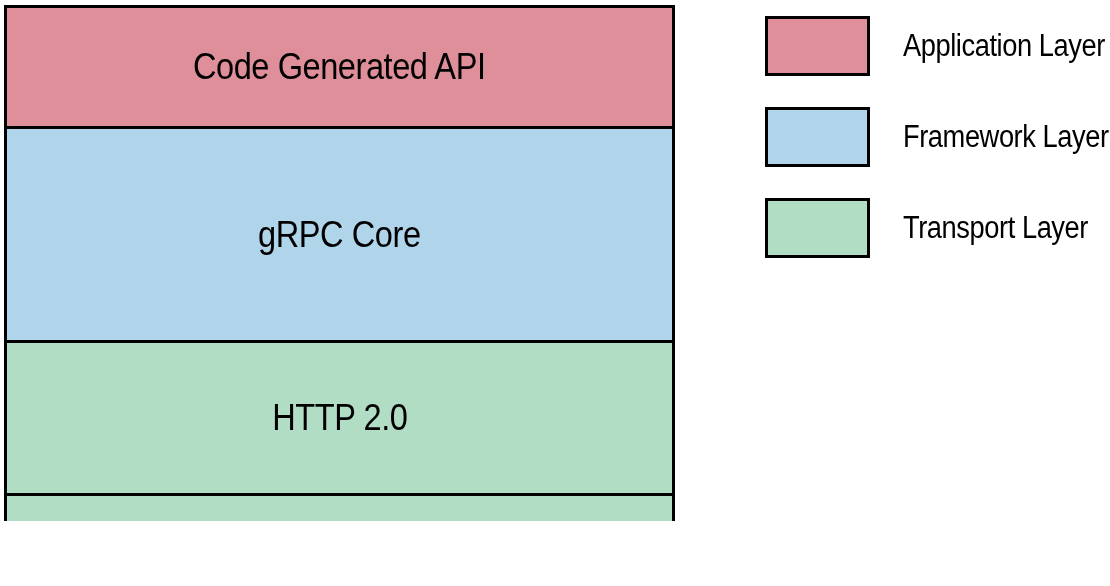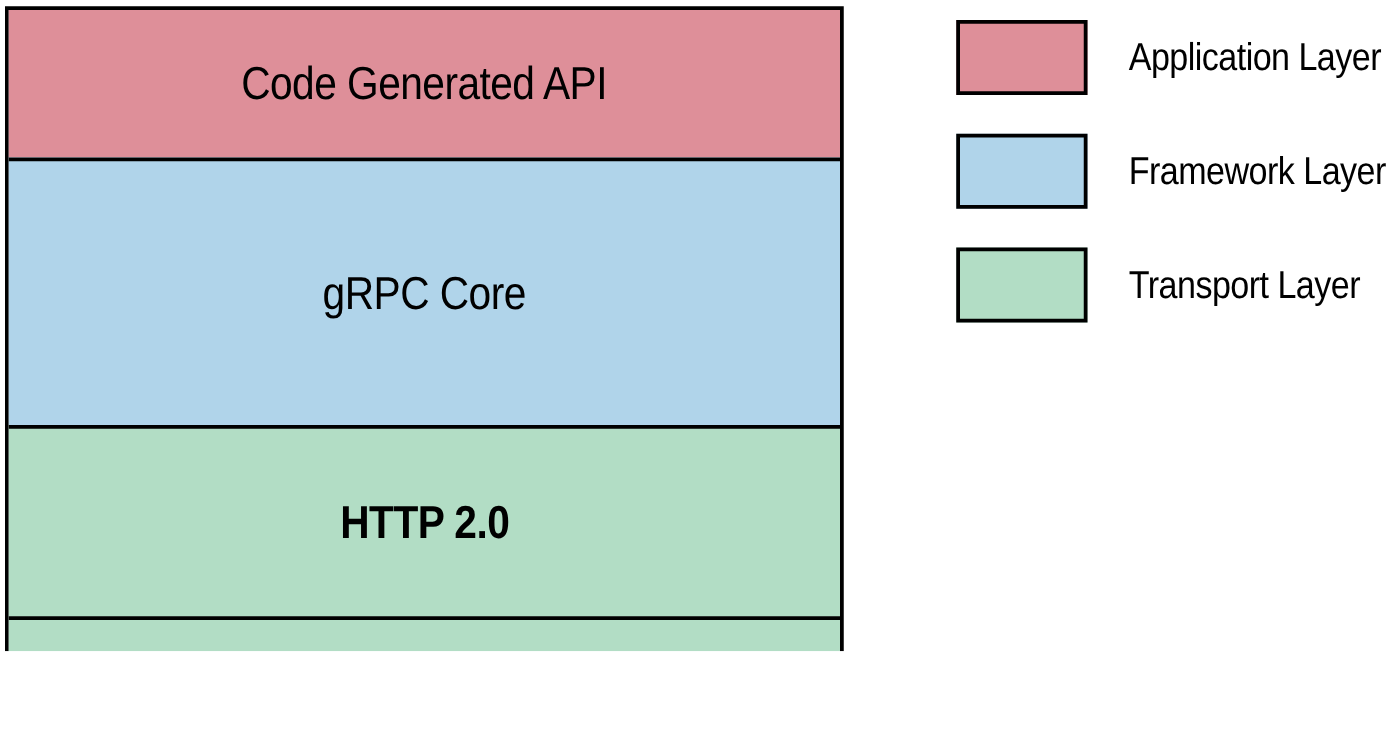--- a/index.html
+++ b/index.html
@@ -88,21 +88,21 @@
   <div class="stack">
 
     <div class="layer layer-0" style="background-color: rgb(222, 143, 153);">
       <span class="layer-label">Code Generated API</span>
     </div>
 
     <div class="layer layer-1" style="background-color: rgb(176, 212, 234);">
       <span class="layer-label">gRPC Core</span>
     </div>
 
-    <div class="layer layer-2" style="background-color: rgb(178, 221, 197); font-weight: bold;">
+    <div class="layer layer-2" style="background-color: rgb(178, 221, 197);">
       <span class="layer-label">HTTP 2.0</span>
     </div>
 
     <div class="layer layer-3" style="background-color: rgb(178, 221, 197);">
       <span class="layer-label">SSL</span>
     </div>
 
   </div>
 
   <div class="legend">

